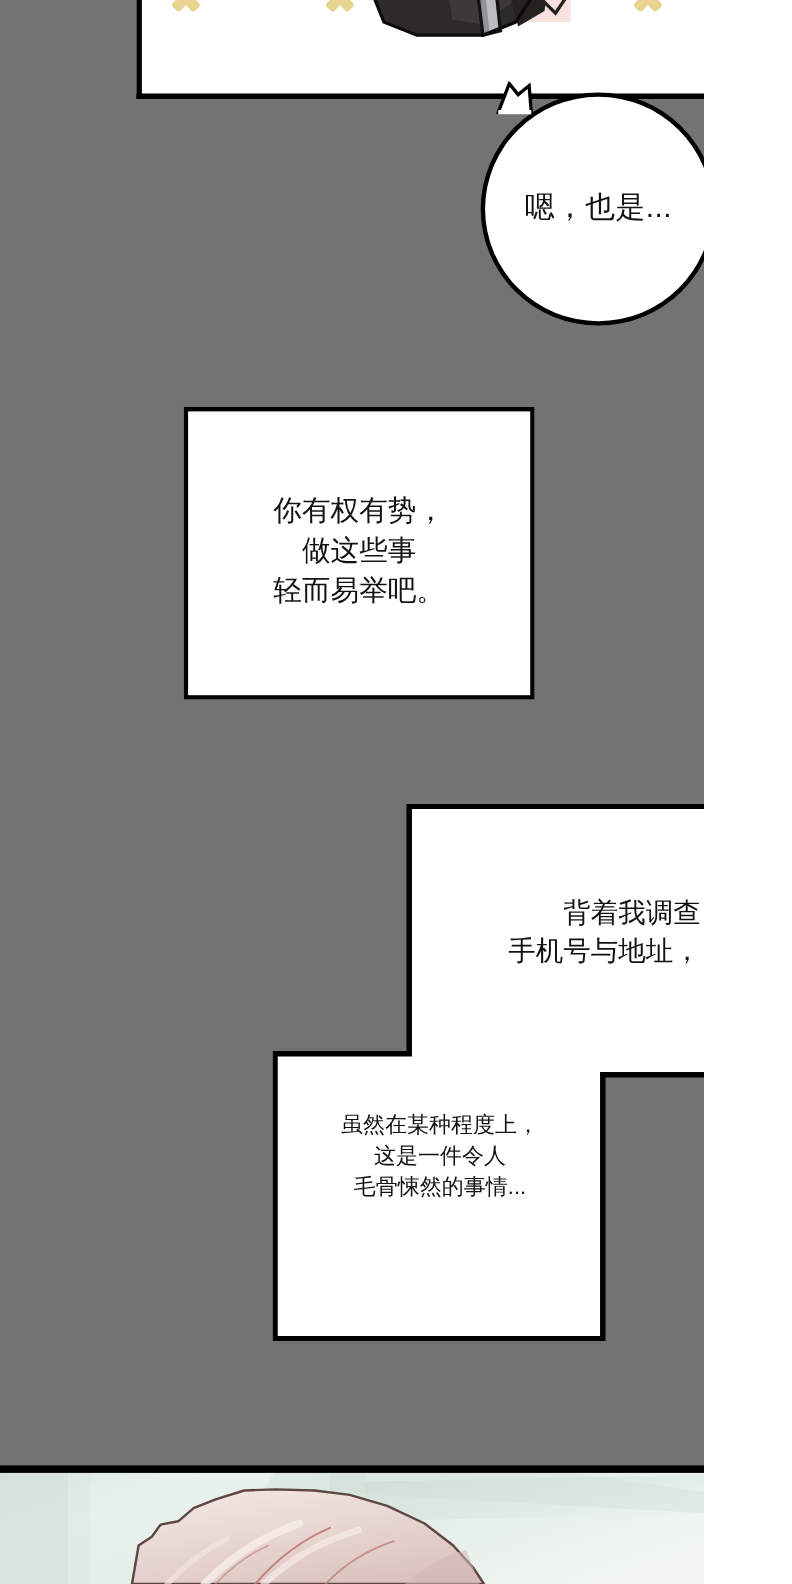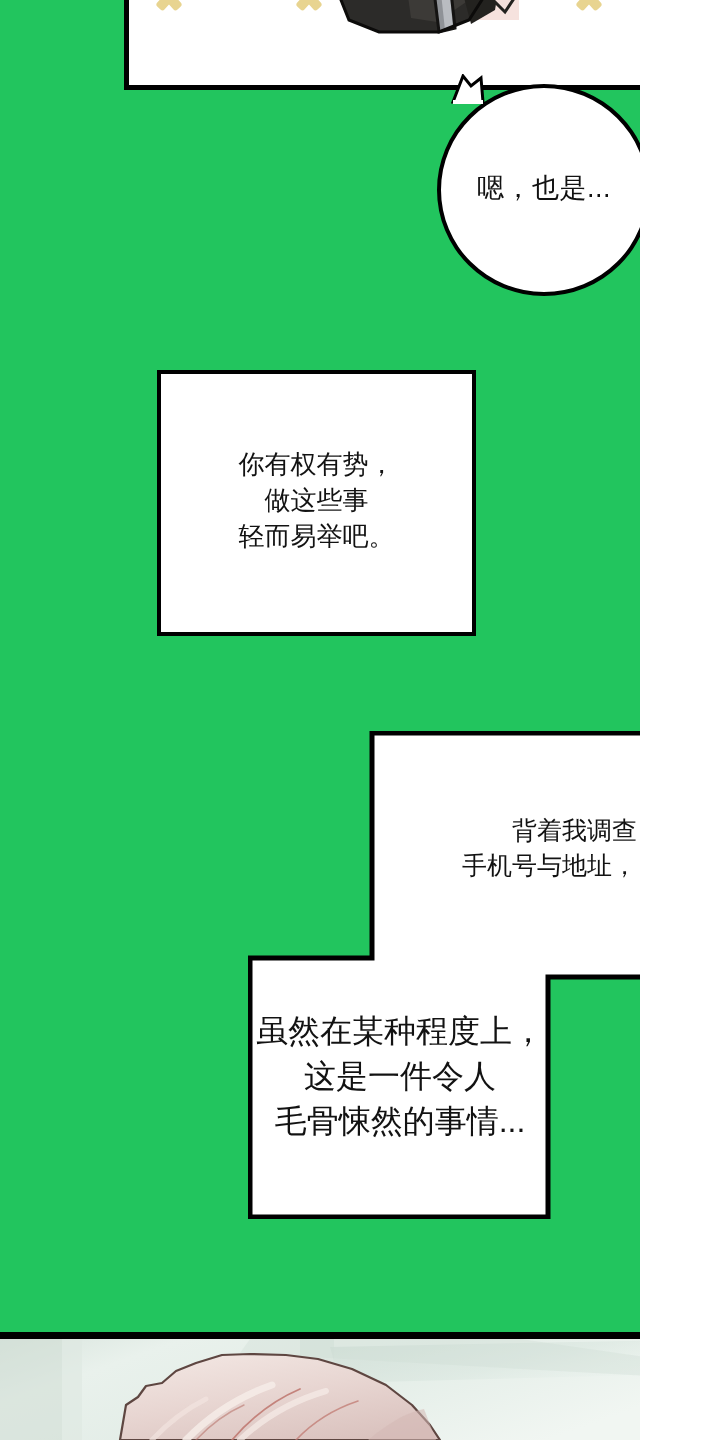--- a/index.html
+++ b/index.html
@@ -8,21 +8,21 @@
     background: #ffffff;
   }
   body {
     font-family: "Liberation Sans", "DejaVu Sans", sans-serif;
   }
 
   #page {
     position: relative;
     width: 640px;
     height: 1440px;
-    background: #22c55e;
+    background: #737373;
     overflow: hidden;
   }
 
   
   .panel {
     position: absolute;
     background: #ffffff;
     box-sizing: border-box;
   }
 
@@ -102,21 +102,21 @@
   #bubble-tail {
     position: absolute;
     left: 14px;
     top: -10px;
     width: 34px;
     height: 30px;
   }
 
   
   #box-rect {
-    left: 157px;
+    left: 167px;
     top: 370px;
     width: 319px;
     height: 266px;
     border: 4px solid #000000;
     display: flex;
     align-items: center;
     justify-content: center;
   }
   #box-rect .box-text {
     text-align: center;
@@ -151,21 +151,21 @@
     white-space: pre-line;
     padding-right: 6px;
     box-sizing: border-box;
   }
   #box-step .step-text-lower {
     position: absolute;
     left: 2px;
     top: 278px;
     width: 300px;
     text-align: center;
-    font-size: 32px;
+    font-size: 20px;
     line-height: 1.4;
     color: #121212;
     white-space: pre-line;
   }
 
   
   #panel-bottom {
     left: 0;
     top: 1332px;
     width: 720px;

